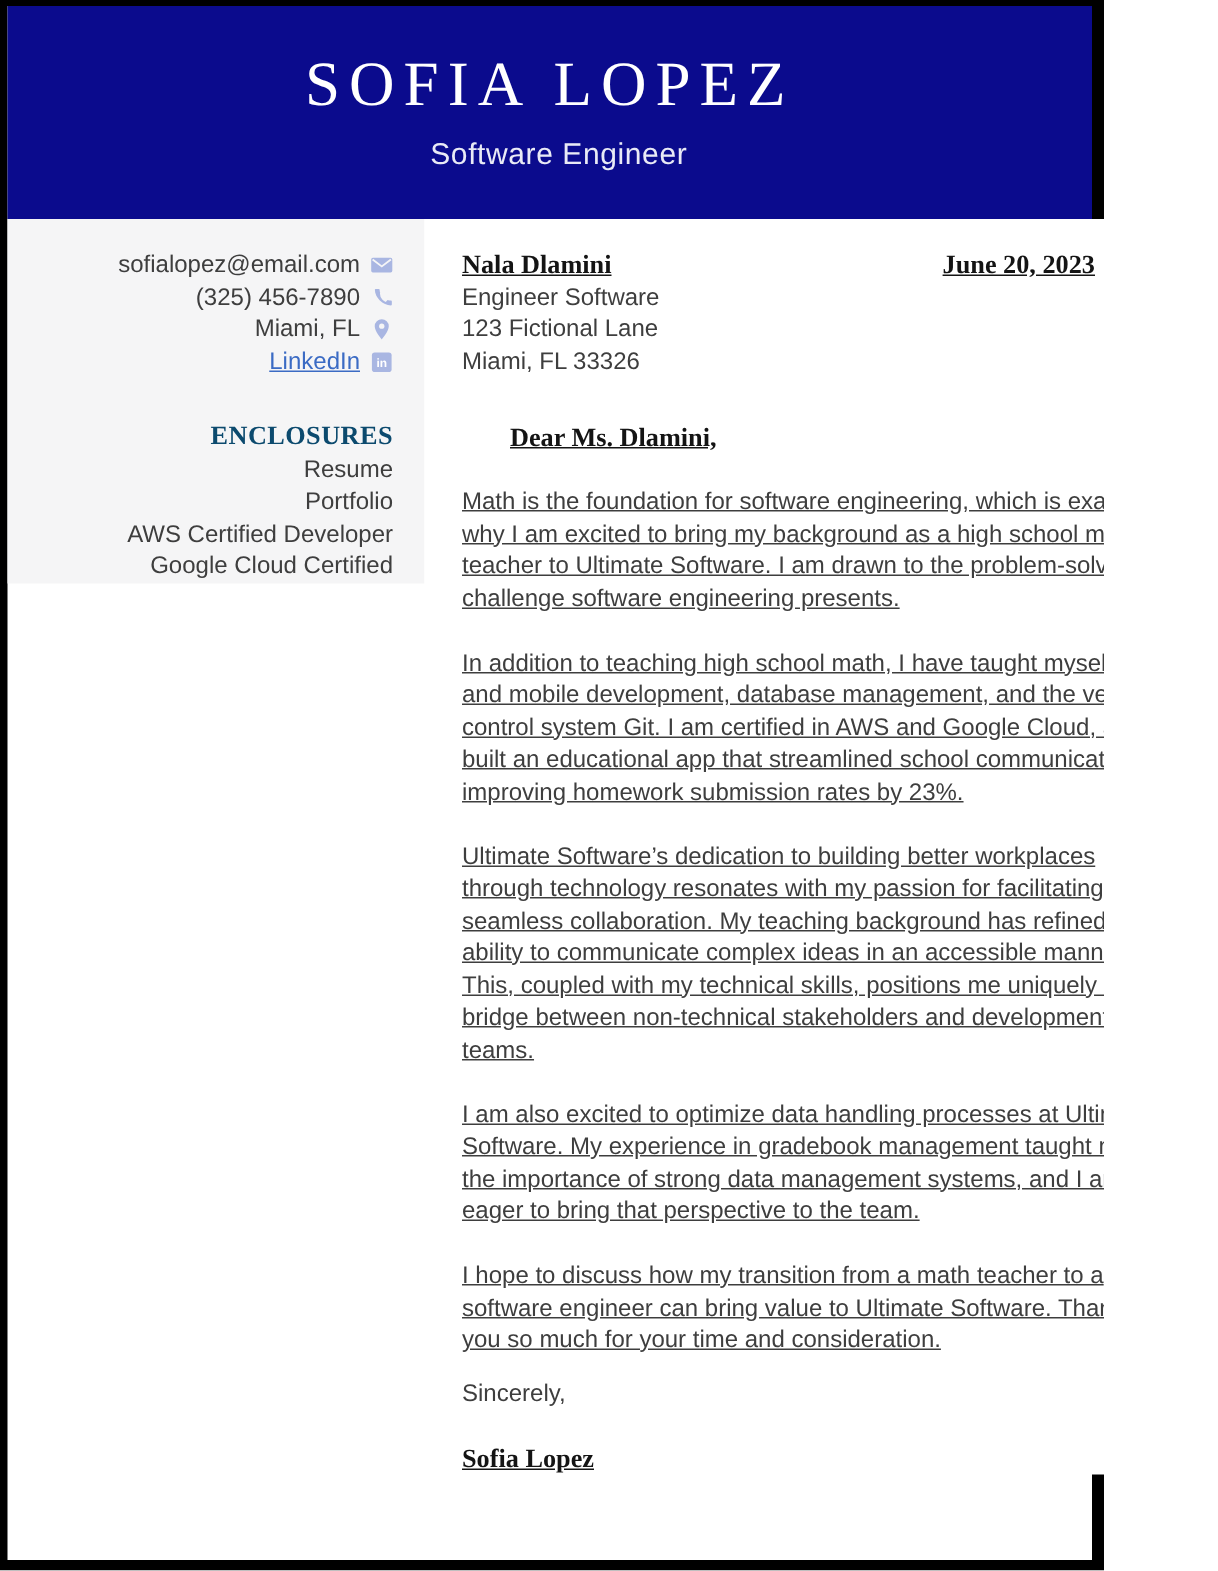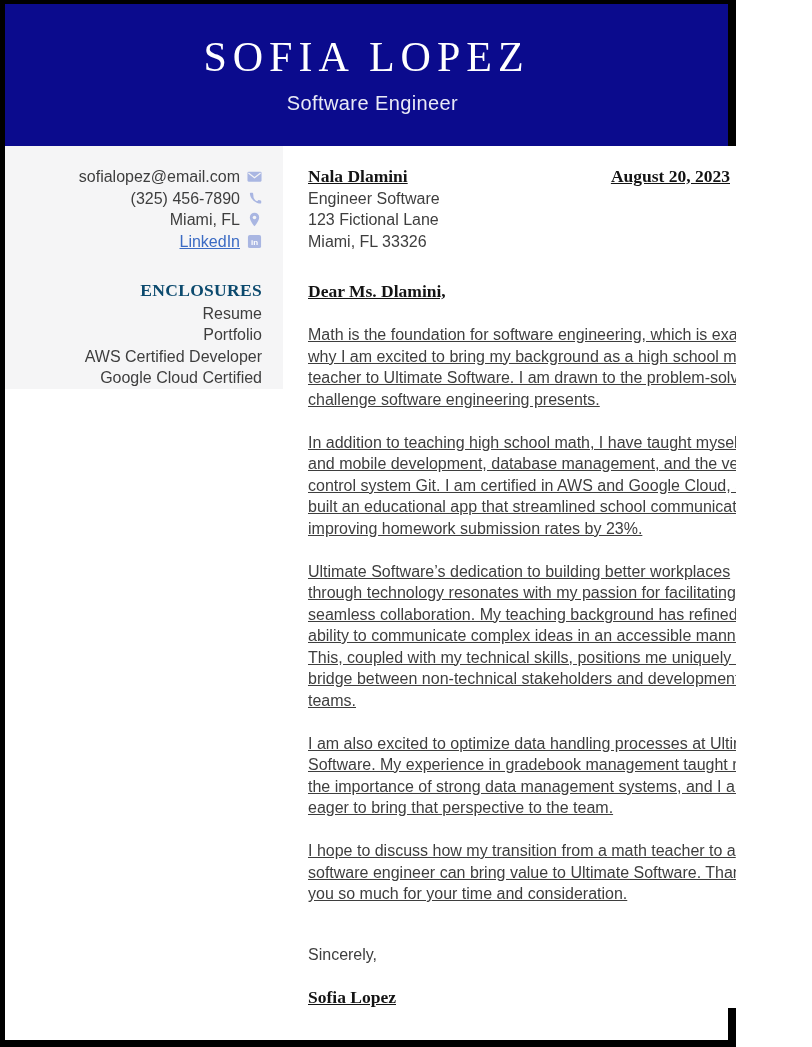--- a/index.html
+++ b/index.html
@@ -83,23 +83,23 @@
     color:#141414;
     text-decoration:underline;
   }
   .recipient-row {
     width:470px;
     display:flex; justify-content:space-between; align-items:flex-start;
   }
   .recipient div { line-height:21.5px; }
   .recipient .bold-serif { line-height:21.5px; }
   .date { padding-right:48px; line-height:21.5px; }
-  .salutation { margin-top:29px; line-height:21.5px; }
+  .salutation { margin-top:29px; line-height:21.5px;margin-left:32px; }
   .letter-main p { width:470px; margin:21.5px 0 0 0;text-decoration:underline; }
-  .closing { margin-top:39px; line-height:21.5px; }
+  .closing { margin-top:14px; line-height:21.5px; }
   .signature { margin-top:21.5px; line-height:21.5px; }
 </style>
 </head>
 <body>
 
 <div class="page">
   <div class="inner">
 
     <header class="letter-header">
       <h1 class="candidate-name">SOFIA LOPEZ</h1>
@@ -163,21 +163,21 @@
 
       <main class="letter-main">
 
         <div class="recipient-row">
           <div class="recipient">
             <div class="bold-serif">Nala Dlamini</div>
             <div>Engineer Software</div>
             <div>123 Fictional Lane</div>
             <div>Miami, FL 33326</div>
           </div>
-          <div class="date bold-serif">August 20, 2023</div>
+          <div class="date bold-serif">June 20, 2023</div>
         </div>
 
         <div class="salutation bold-serif">Dear Ms. Dlamini,</div>
 
         <p>Math is the foundation for software engineering, which is exactly why I am excited to bring my background as a high school math teacher to Ultimate Software. I am drawn to the problem-solving challenge software engineering presents.</p>
         <p>In addition to teaching high school math, I have taught myself web and mobile development, database management, and the version control system Git. I am certified in AWS and Google Cloud, and built an educational app that streamlined school communication, improving homework submission rates by 23%.</p>
         <p>Ultimate Software’s dedication to building better workplaces through technology resonates with my passion for facilitating seamless collaboration. My teaching background has refined my ability to communicate complex ideas in an accessible manner. This, coupled with my technical skills, positions me uniquely as a bridge between non-technical stakeholders and development teams.</p>
         <p>I am also excited to optimize data handling processes at Ultimate Software. My experience in gradebook management taught me the importance of strong data management systems, and I am eager to bring that perspective to the team.</p>
         <p>I hope to discuss how my transition from a math teacher to a software engineer can bring value to Ultimate Software. Thank you so much for your time and consideration.</p>
 

